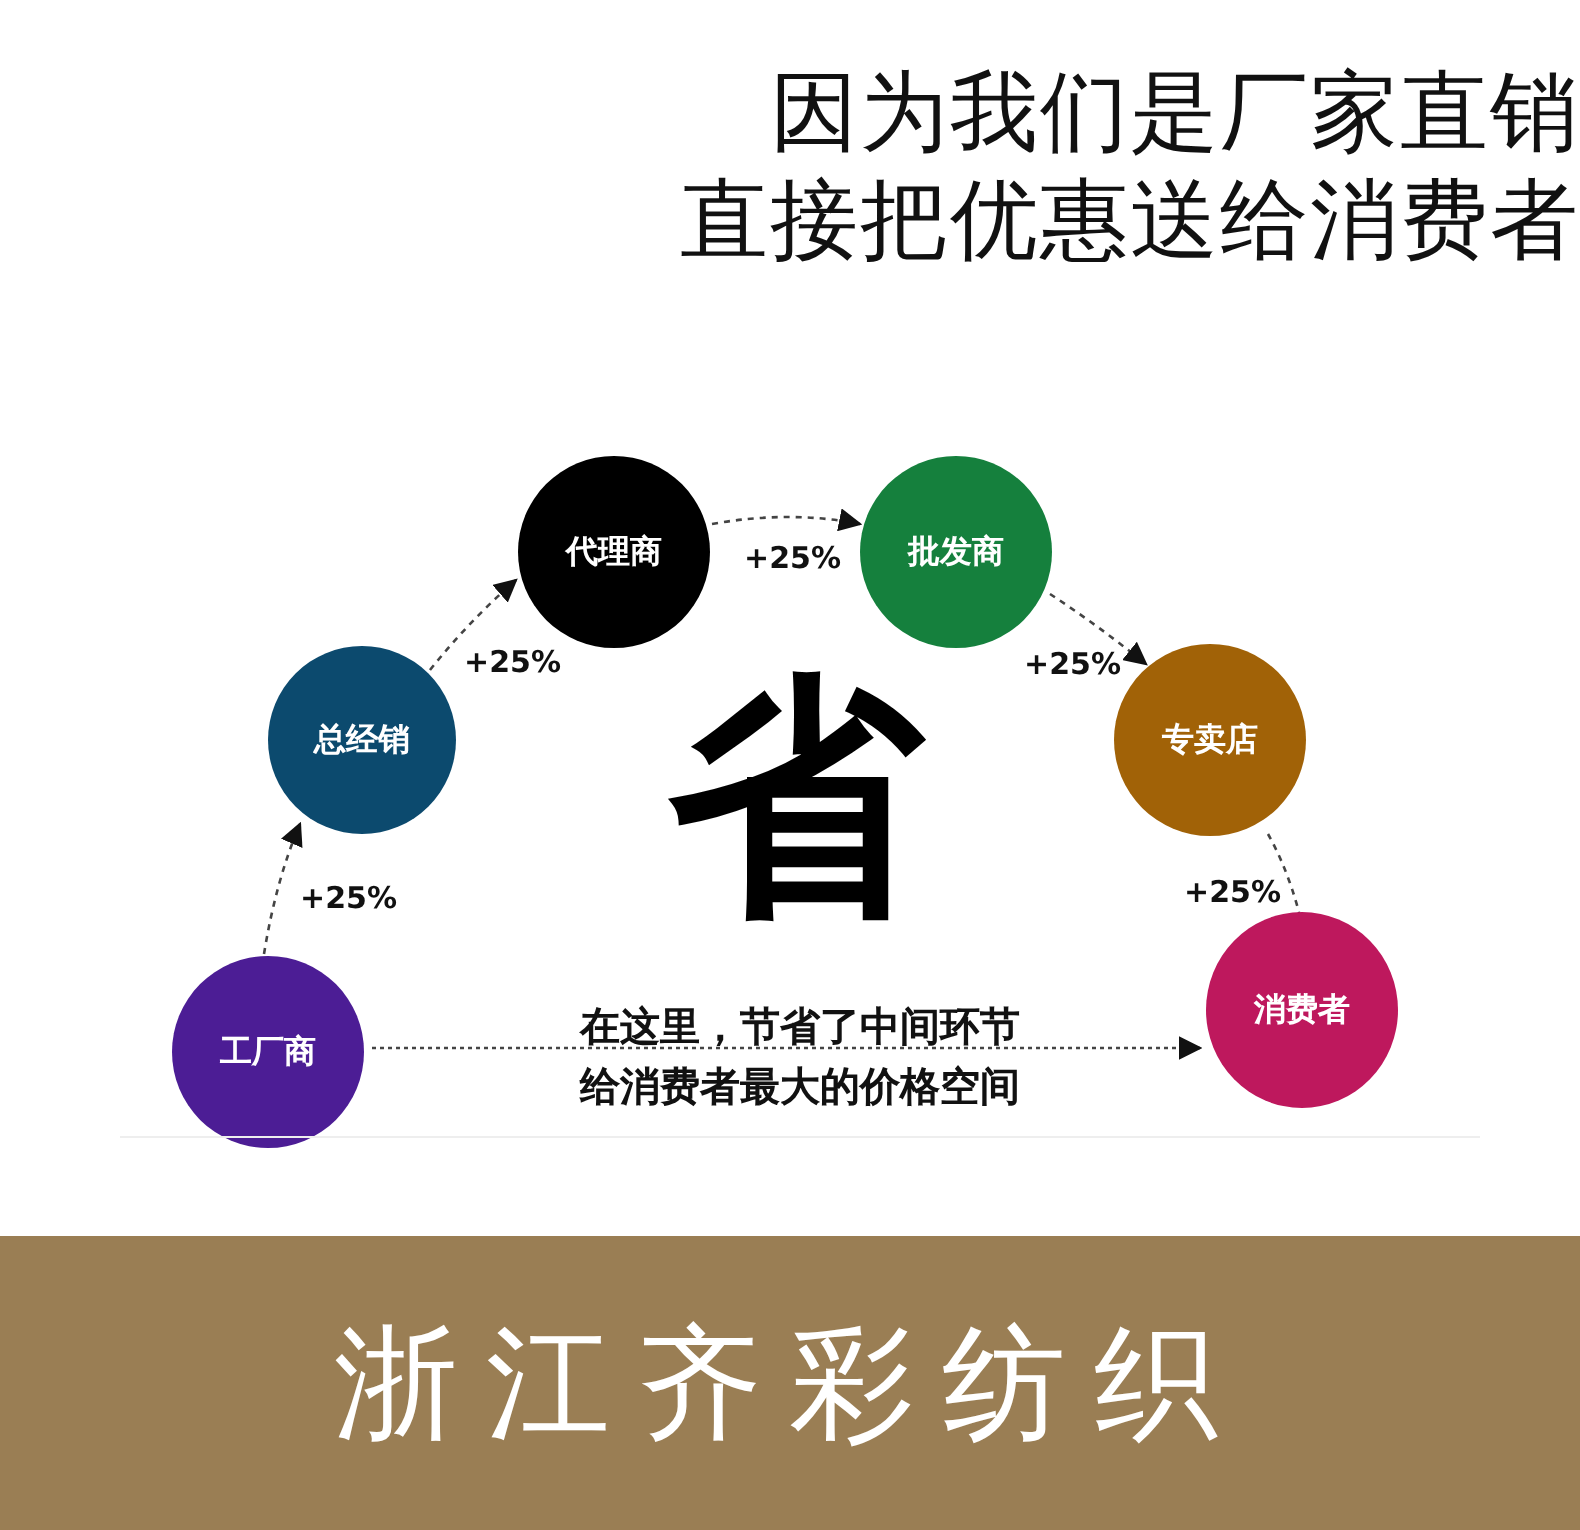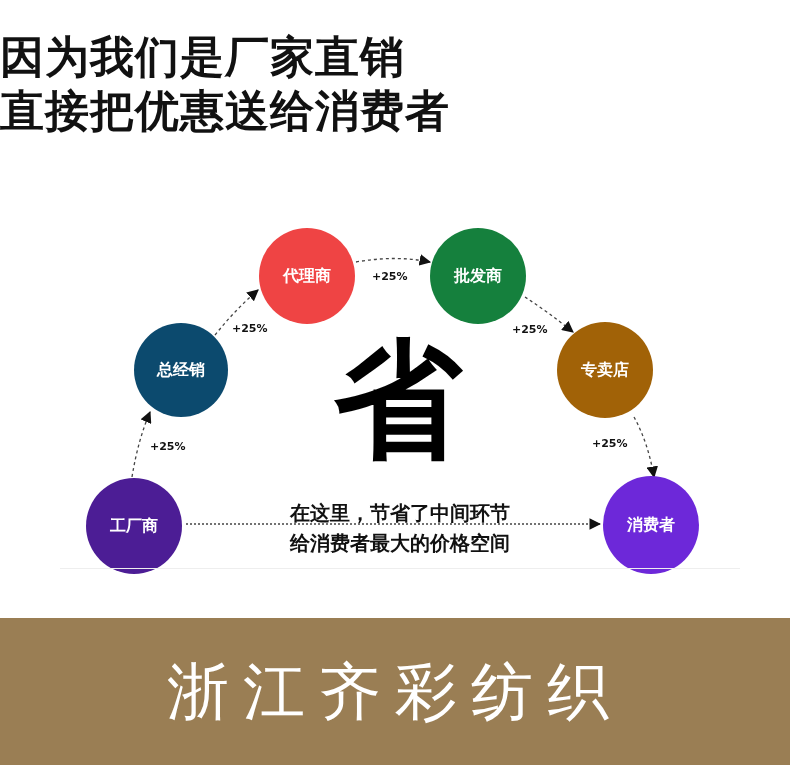--- a/index.html
+++ b/index.html
@@ -1,25 +1,25 @@
 <!DOCTYPE html>
 <html><head>
 <meta charset="utf-8">
 <style>
   html, body { margin:0; padding:0; }
   body { width:790px; height:765px; background:#ffffff; position:relative; overflow:hidden;
          font-family:"DejaVu Sans", "Liberation Sans", sans-serif; }
-  .headline { position:absolute; left:0; width:790px; text-align:left; color:#111;
-              font-weight:bold; font-size:44px; letter-spacing:1px; line-height:50px; }
+  .headline { position:absolute; left:0; width:790px; text-align:right; color:#111;
+              font-weight:normal; font-size:44px; letter-spacing:1px; line-height:50px; }
   .h1 { top:32px; }
   .h2 { top:86px; }
   svg.diagram { position:absolute; left:0; top:0; }
   .node { position:absolute; border-radius:50%; display:flex; align-items:center; justify-content:center;
           color:#fff; font-weight:bold; font-size:16px; }
-  .pct { position:absolute; font-weight:bold; font-size:11px; color:#111; }
+  .pct { position:absolute; font-weight:bold; font-size:15px; color:#111; }
   .big-sheng { position:absolute; left:328px; top:330px; width:140px; height:140px; font-size:128px;
                line-height:140px; text-align:center; font-weight:bold; color:#000; }
   .center-note { position:absolute; left:250px; width:300px; text-align:center; font-weight:bold;
                  font-size:20px; color:#111; }
   .footer { position:absolute; left:0; top:618px; width:790px; height:147px; background:#9a7e54;
             display:flex; align-items:center; justify-content:center; }
   .footer span { color:#fff; font-size:62px; letter-spacing:14px; font-family:Liberation Sans, sans-serif; }
   .sep-line { position:absolute; left:60px; top:568px; width:680px; height:1px; background:#eeeeee; }
 </style>
 </head>
@@ -49,30 +49,30 @@
     <path d="M186 524 L600 524" stroke-dasharray="2,2" marker-end="url(#arr)"></path>
   </g>
 </svg>
 
 <div class="node" style="left:86px; top:478px; width:96px; height:96px; background:#4c1d95;">
   <span>工厂商</span>
 </div>
 <div class="node" style="left:134px; top:323px; width:94px; height:94px; background:#0c4a6e;">
   <span>总经销</span>
 </div>
-<div class="node" style="left:259px; top:228px; width:96px; height:96px; background:#ef4444;">
+<div class="node" style="left:259px; top:228px; width:96px; height:96px; background:#000000;">
   <span>代理商</span>
 </div>
 <div class="node" style="left:430px; top:228px; width:96px; height:96px; background:#15803d;">
   <span>批发商</span>
 </div>
 <div class="node" style="left:557px; top:322px; width:96px; height:96px; background:#a16207;">
   <span>专卖店</span>
 </div>
-<div class="node" style="left:603px; top:476px; width:96px; height:98px; background:#6d28d9;">
+<div class="node" style="left:603px; top:456px; width:96px; height:98px; background:#be185d;">
   <span>消费者</span>
 </div>
 
 <div class="pct" style="left:150px; top:440px;">+25%</div>
 <div class="pct" style="left:232px; top:322px;">+25%</div>
 <div class="pct" style="left:372px; top:270px;">+25%</div>
 <div class="pct" style="left:512px; top:323px;">+25%</div>
 <div class="pct" style="left:592px; top:437px;">+25%</div>
 
 <div class="big-sheng">省</div>

